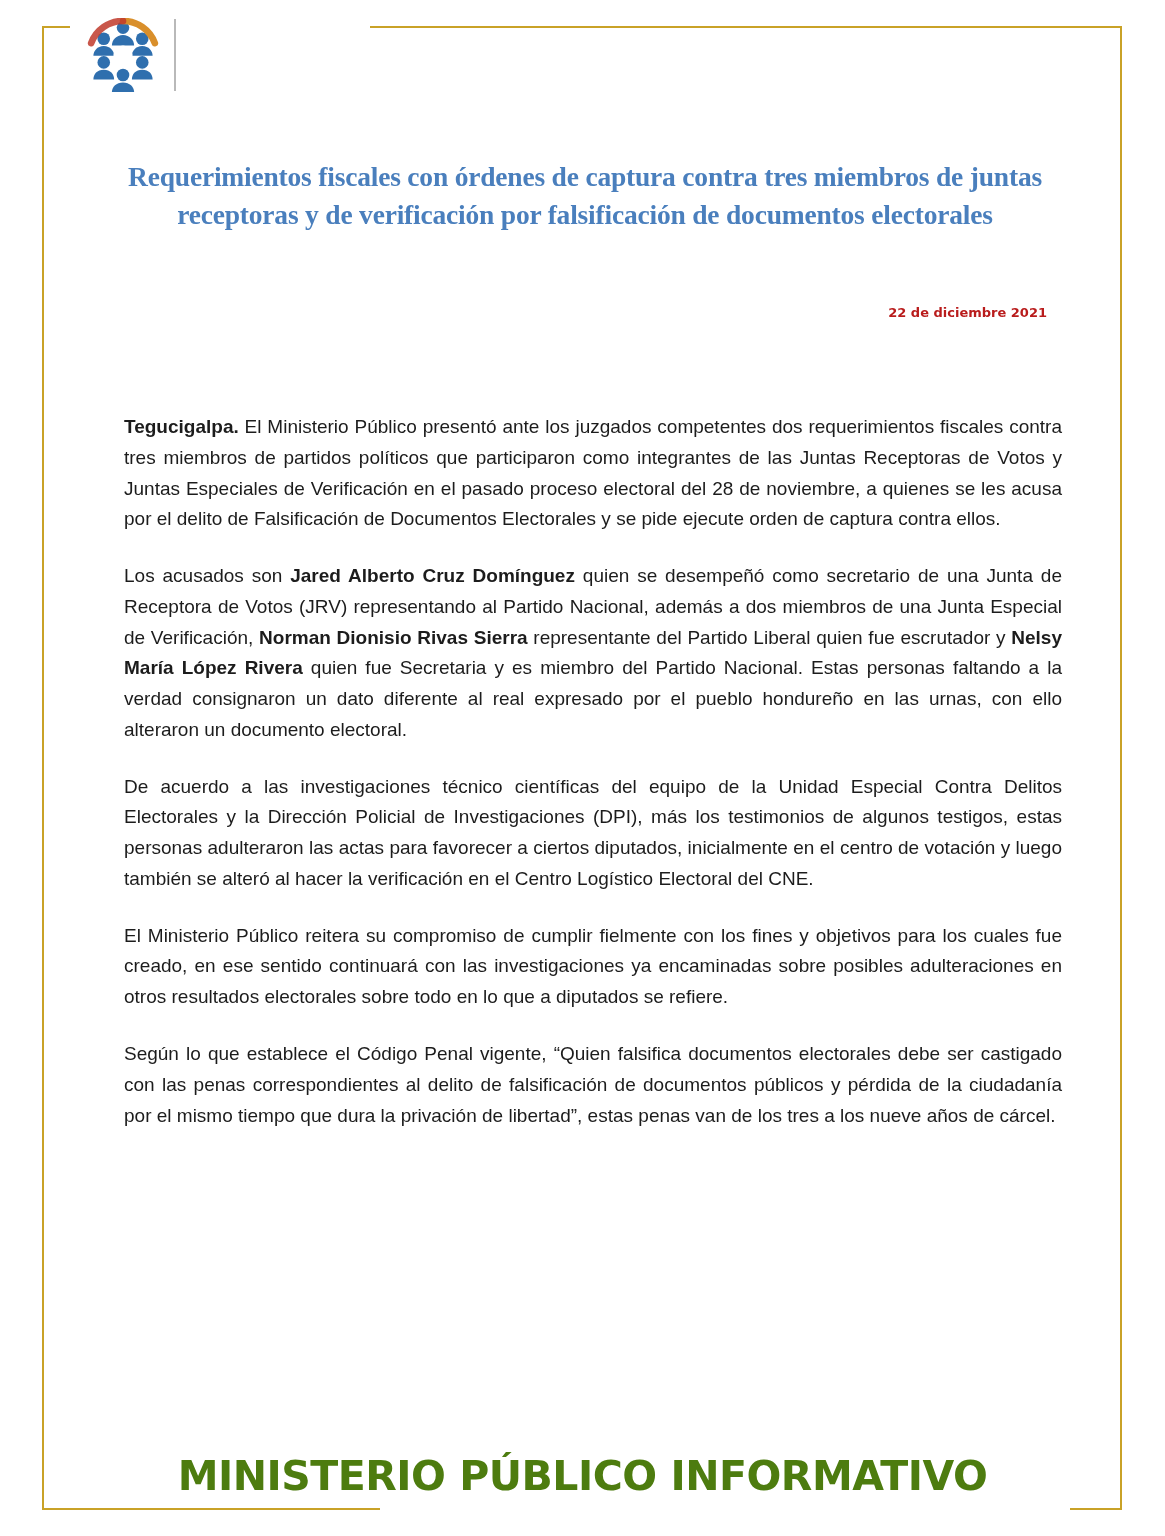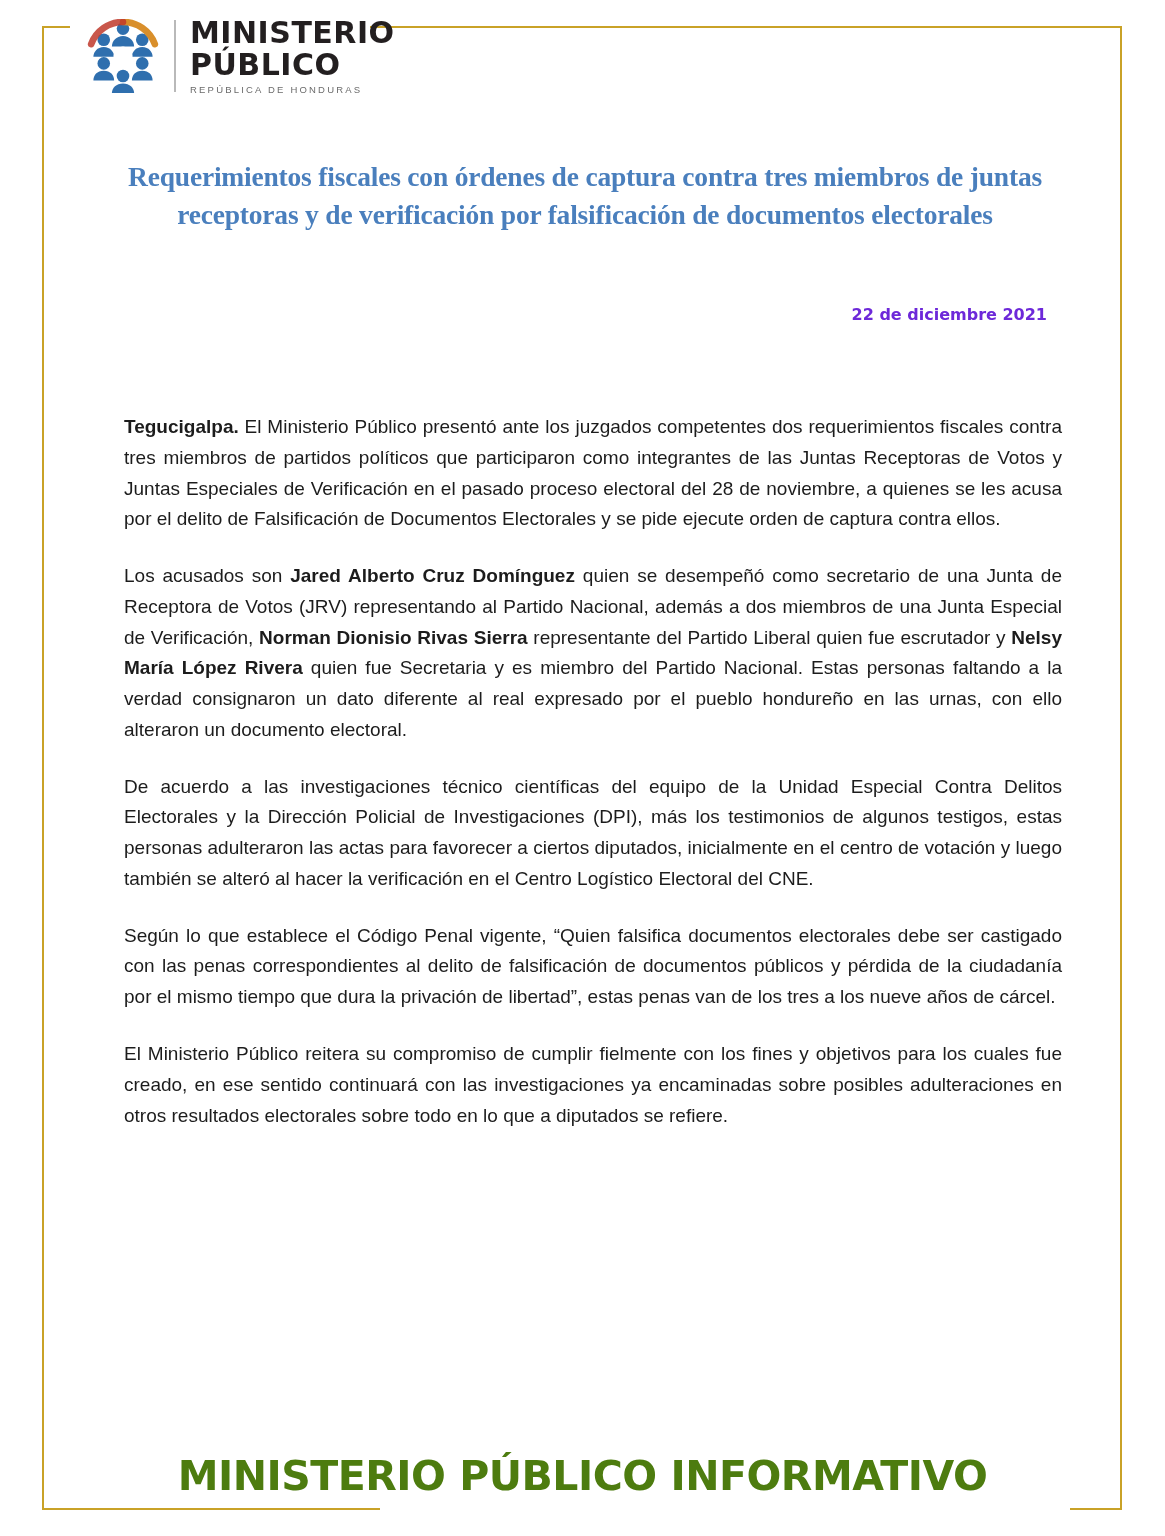--- a/index.html
+++ b/index.html
@@ -103,22 +103,22 @@
     line-height: 1.38;
     letter-spacing: -0.2px;
   }
 
   .doc-date {
     position: absolute;
     right: 118px;
     top: 305px;
     font-family: "DejaVu Sans", sans-serif;
     font-weight: bold;
-    font-size: 16px;
-    color: #6d28d9;
+    font-size: 13px;
+    color: #b91c1c;
   }
 
   
   .body-copy {
     position: absolute;
     left: 124px;
     top: 412px;
     width: 938px;
     font-size: 19px;
     line-height: 1.62;
@@ -172,36 +172,31 @@
           <path d="M24 38c9 0 14 7 14 13H10c0-6 5-13 14-13z"></path>
         </g>
 
         <path d="M50 4 A46 46 0 0 1 93 34" fill="none" stroke="#d98f2b" stroke-width="9" stroke-linecap="round"></path>
         <path d="M7 34 A46 46 0 0 1 50 4" fill="none" stroke="#c0392b" stroke-width="9" stroke-linecap="round" opacity="0.85"></path>
         <circle cx="50" cy="50" r="13" fill="#ffffff"></circle>
       </g>
     </svg>
   </div>
   <div class="logo-sep"></div>
-  <div class="logo-text">
-    <span class="logo-line1">MINISTERIO</span>
-    <span class="logo-line2">PÚBLICO</span>
-    <span class="logo-sub">REPÚBLICA DE HONDURAS</span>
-  </div>
 </div>
 
 <div class="doc-title">Requerimientos fiscales con órdenes de captura contra tres miembros de juntas receptoras y de verificación por falsificación de documentos electorales</div>
 
 <div class="doc-date">22 de diciembre 2021</div>
 
 <div class="body-copy">
   <p>
     <b>Tegucigalpa.</b><span> El Ministerio Público presentó ante los juzgados competentes dos requerimientos fiscales contra tres miembros de partidos políticos que participaron como integrantes de las Juntas Receptoras de Votos y Juntas Especiales de Verificación en el pasado proceso electoral del 28 de noviembre, a quienes se les acusa por el delito de Falsificación de Documentos Electorales y se pide ejecute orden de captura contra ellos.</span>
   </p>
   <p>
     <span>Los acusados son </span><b>Jared Alberto Cruz Domínguez</b><span> quien se desempeñó como secretario de una Junta de Receptora de Votos (JRV) representando al Partido Nacional, además a dos miembros de una Junta Especial de Verificación, </span><b>Norman Dionisio Rivas Sierra</b><span> representante del Partido Liberal quien fue escrutador y </span><b>Nelsy María López Rivera</b><span> quien fue Secretaria y es miembro del Partido Nacional. Estas personas faltando a la verdad consignaron un dato diferente al real expresado por el pueblo hondureño en las urnas, con ello alteraron un documento electoral.</span>
   </p>
   <p>De acuerdo a las investigaciones técnico científicas del equipo de la Unidad Especial Contra Delitos Electorales y la Dirección Policial de Investigaciones (DPI), más los testimonios de algunos testigos, estas personas adulteraron las actas para favorecer a ciertos diputados, inicialmente en el centro de votación y luego también se alteró al hacer la verificación en el Centro Logístico Electoral del CNE.</p>
+  <p>El Ministerio Público reitera su compromiso de cumplir fielmente con los fines y objetivos para los cuales fue creado, en ese sentido continuará con las investigaciones ya encaminadas sobre posibles adulteraciones en otros resultados electorales sobre todo en lo que a diputados se refiere.</p>
   <p>Según lo que establece el Código Penal vigente, “Quien falsifica documentos electorales debe ser castigado con las penas correspondientes al delito de falsificación de documentos públicos y pérdida de la ciudadanía por el mismo tiempo que dura la privación de libertad”, estas penas van de los tres a los nueve años de cárcel.</p>
-  <p>El Ministerio Público reitera su compromiso de cumplir fielmente con los fines y objetivos para los cuales fue creado, en ese sentido continuará con las investigaciones ya encaminadas sobre posibles adulteraciones en otros resultados electorales sobre todo en lo que a diputados se refiere.</p>
 </div>
 
 <div class="footer">MINISTERIO PÚBLICO INFORMATIVO</div>
 
 </body></html>

